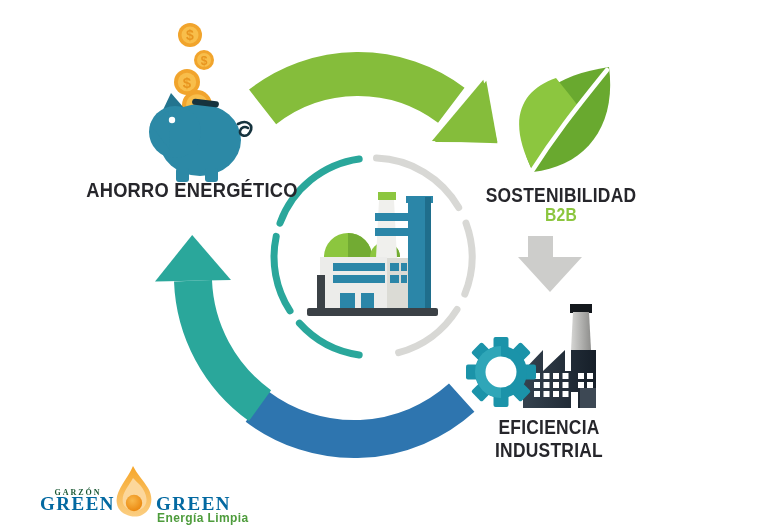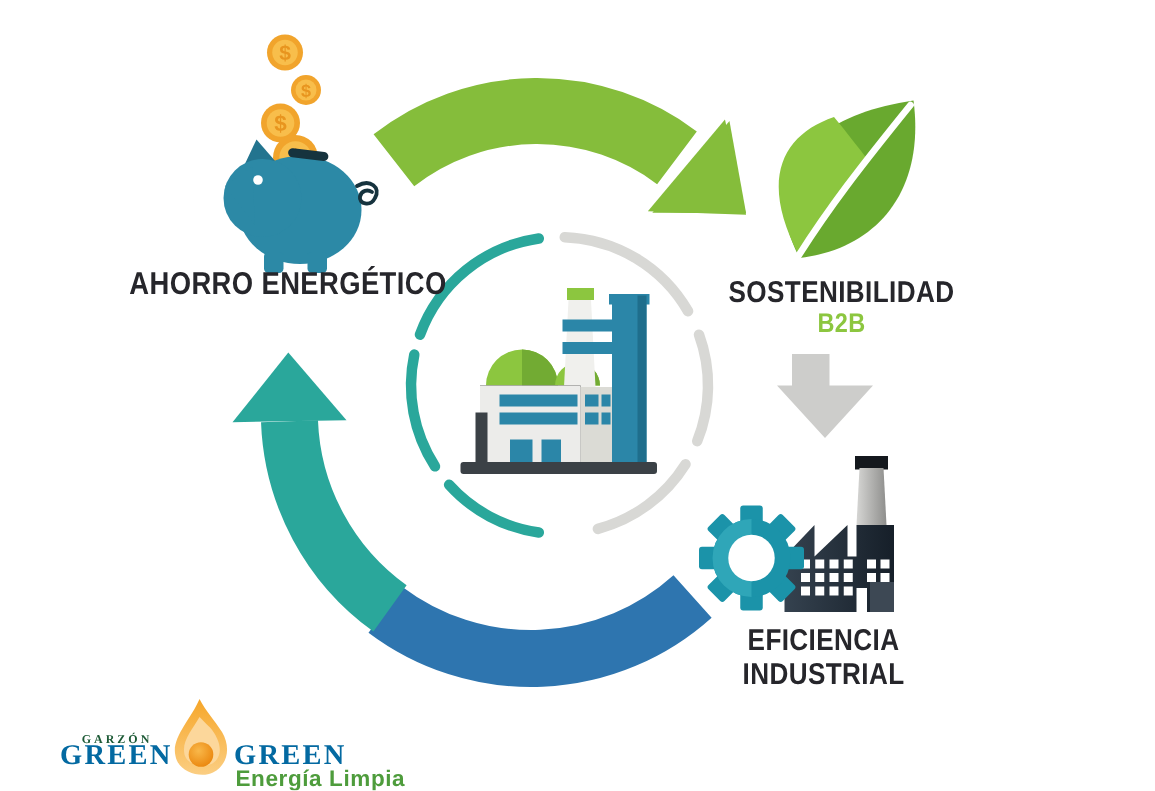--- a/index.html
+++ b/index.html
@@ -6,21 +6,21 @@
   .canvas{position:relative;width:770px;height:527px;background:#ffffff;overflow:hidden;
           font-family:"Liberation Sans",sans-serif;}
   svg.gfx{position:absolute;left:0;top:0;}
   .lbl{position:absolute;transform:translateX(-50%) scaleX(.87);transform-origin:center;
        font-weight:bold;color:#26262b;white-space:nowrap;letter-spacing:.3px;line-height:1.08;}
   .lbl.b2b{color:#8cc63f;}
   .logo-top{position:absolute;font-family:"Liberation Serif",serif;color:#1d5a36;font-weight:bold;
             letter-spacing:2px;font-size:8px;transform:translateX(-50%);white-space:nowrap;}
   .logo-word{position:absolute;font-family:"Liberation Serif",serif;color:#0369a1;font-weight:bold;
              font-size:19px;letter-spacing:1.5px;line-height:1;white-space:nowrap;}
-  .logo-tag{position:absolute;font-weight:bold;font-size:15px;color:#4e9c3c;letter-spacing:.4px;
+  .logo-tag{position:absolute;font-weight:bold;font-size:12px;color:#4e9c3c;letter-spacing:.4px;
             white-space:nowrap;}
 </style>
 </head>
 <body>
 
 <div class="canvas">
 
 <svg class="gfx" width="770" height="527" viewBox="0 0 770 527">
   <defs>
     <linearGradient id="factGrad" x1="0" y1="0" x2="1" y2="0">

